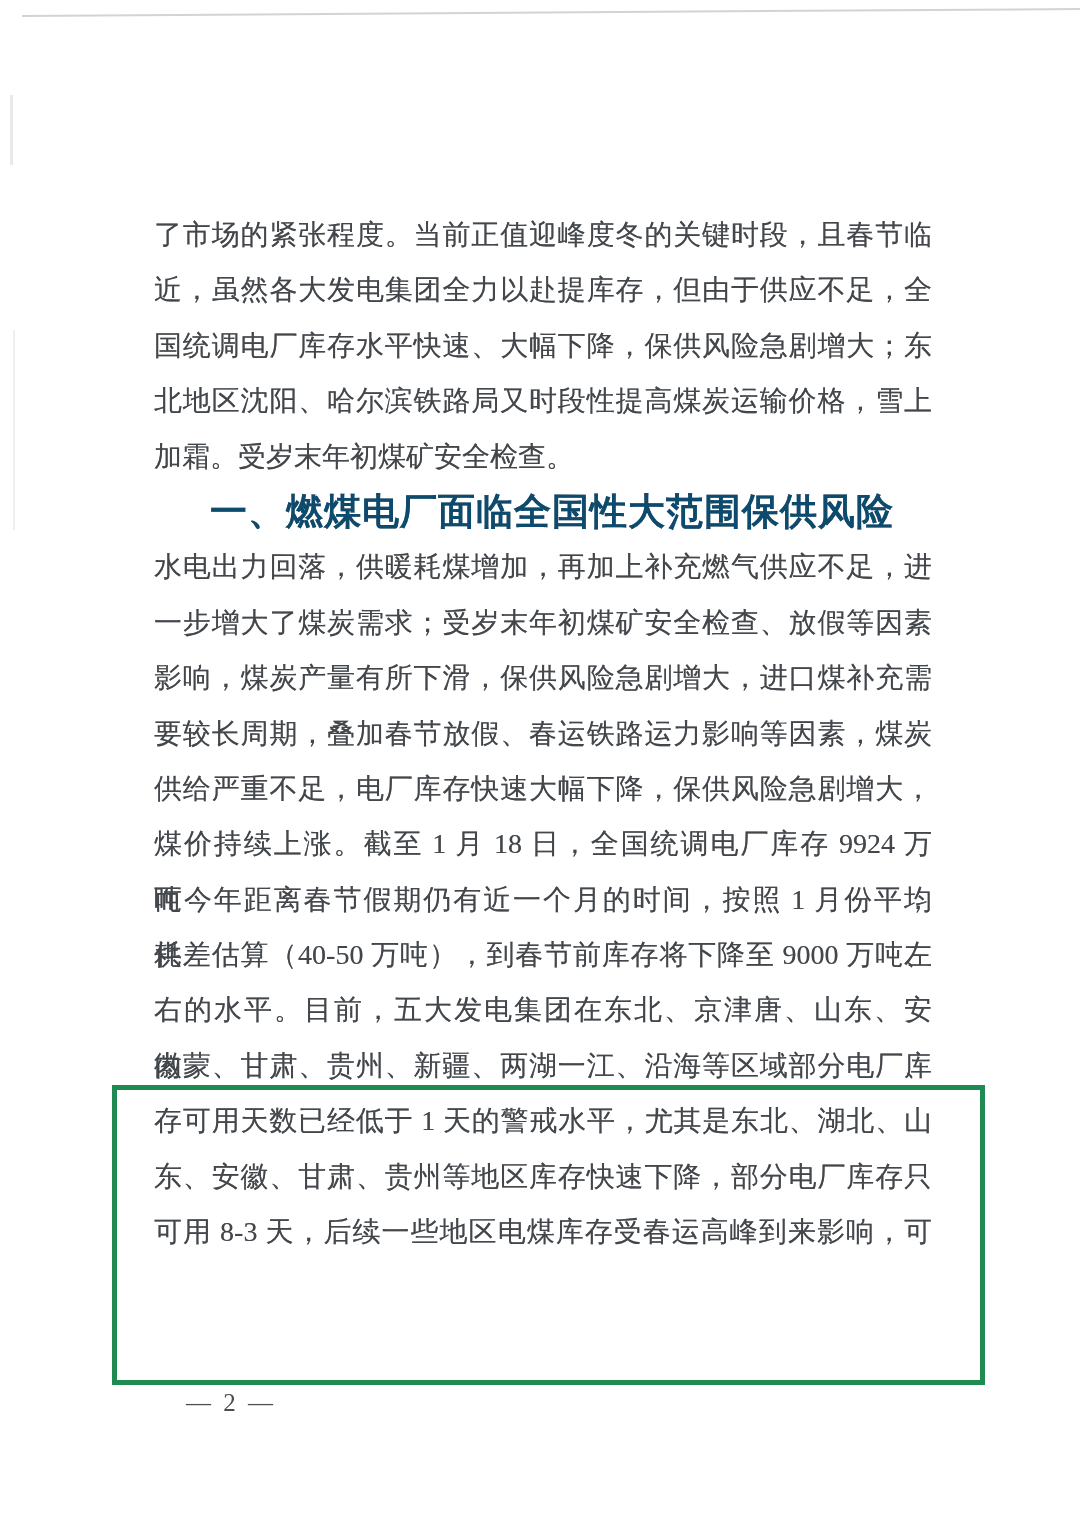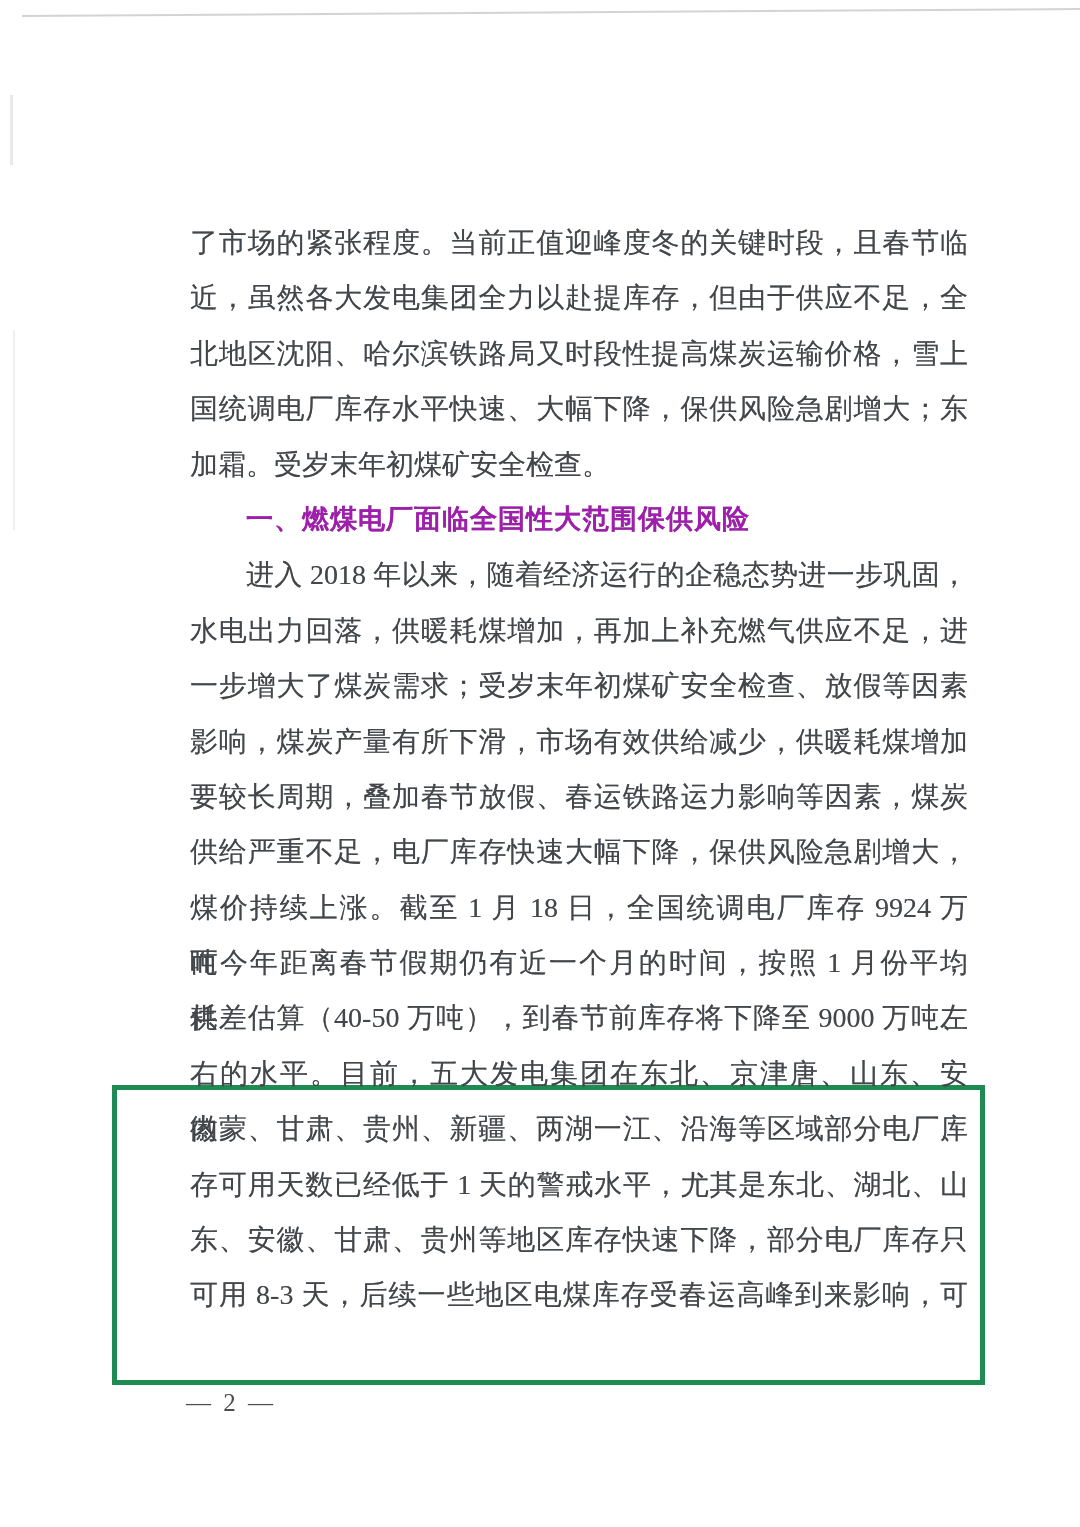--- a/index.html
+++ b/index.html
@@ -52,45 +52,44 @@
     top: 1085px;
     width: 873px;
     height: 300px;
     border: 5px solid #1f8b52;
     box-sizing: border-box;
     background: transparent;
   }
   .text-column {
     position: absolute;
     left: 154px;
-    top: 215px;
+    top: 207px;
     width: 778px;
     color: #43474b;
-    margin-left: 36px;
   }
   .line {
     height: 55.4px;
     line-height: 55.4px;
     font-size: 28px;
     text-align: justify;
     text-align-last: left;
     text-justify: inter-character;
     text-shadow: 0 0 0.6px rgba(62, 66, 70, 0.55);
   }
   .line.full {
     text-align-last: justify;
   }
   .line.indent {
     padding-left: 56px;
   }
   .line.heading {
     font-family: "Liberation Sans", "DejaVu Sans", sans-serif;
     font-weight: 700;
-    font-size: 27px;
-    color: #a21caf;
+    font-size: 37px;
+    color: #0c4a6e;
     letter-spacing: 1px;
     text-shadow: 0 0 0.5px rgba(50, 54, 57, 0.6);
   }
   .page-number {
     position: absolute;
     left: 186px;
     top: 1386px;
     font-size: 25px;
     line-height: 34px;
     letter-spacing: 3px;
@@ -104,28 +103,27 @@
 <div class="page">
   <div class="scan-line"></div>
   <div class="smudge-a"></div>
   <div class="smudge-b"></div>
 
   <div class="highlight-box" style="border-color: rgb(31, 139, 82);"></div>
 
   <div class="text-column" style="color: rgb(67, 71, 75);">
       <div class="line full">了市场的紧张程度。当前正值迎峰度冬的关键时段，且春节临</div>
       <div class="line full">近，虽然各大发电集团全力以赴提库存，但由于供应不足，全</div>
+      <div class="line full">国统调电厂库存水平快速、大幅下降，保供风险急剧增大；东</div>
       <div class="line full">北地区沈阳、哈尔滨铁路局又时段性提高煤炭运输价格，雪上</div>
-      <div class="line full">国统调电厂库存水平快速、大幅下降，保供风险急剧增大；东</div>
       <div class="line">加霜。受岁末年初煤矿安全检查。</div>
       <div class="line heading indent">一、燃煤电厂面临全国性大范围保供风险</div>
-      <div class="line full indent">进入 2018 年以来，随着经济运行的企稳态势进一步巩固，</div>
       <div class="line full">水电出力回落，供暖耗煤增加，再加上补充燃气供应不足，进</div>
       <div class="line full">一步增大了煤炭需求；受岁末年初煤矿安全检查、放假等因素</div>
-      <div class="line full">影响，煤炭产量有所下滑，市场有效供给减少，供暖耗煤增加</div>
+      <div class="line full">影响，煤炭产量有所下滑，保供风险急剧增大，进口煤补充需</div>
       <div class="line full">要较长周期，叠加春节放假、春运铁路运力影响等因素，煤炭</div>
       <div class="line full">供给严重不足，电厂库存快速大幅下降，保供风险急剧增大，</div>
       <div class="line full">煤价持续上涨。截至 1 月 18 日，全国统调电厂库存 9924 万吨，</div>
       <div class="line full">而今年距离春节假期仍有近一个月的时间，按照 1 月份平均供、</div>
       <div class="line full">耗差估算（40-50 万吨），到春节前库存将下降至 9000 万吨左</div>
       <div class="line full">右的水平。目前，五大发电集团在东北、京津唐、山东、安徽、</div>
       <div class="line full">内蒙、甘肃、贵州、新疆、两湖一江、沿海等区域部分电厂库</div>
       <div class="line full">存可用天数已经低于 1 天的警戒水平，尤其是东北、湖北、山</div>
       <div class="line full">东、安徽、甘肃、贵州等地区库存快速下降，部分电厂库存只</div>
       <div class="line full">可用 8-3 天，后续一些地区电煤库存受春运高峰到来影响，可</div>

